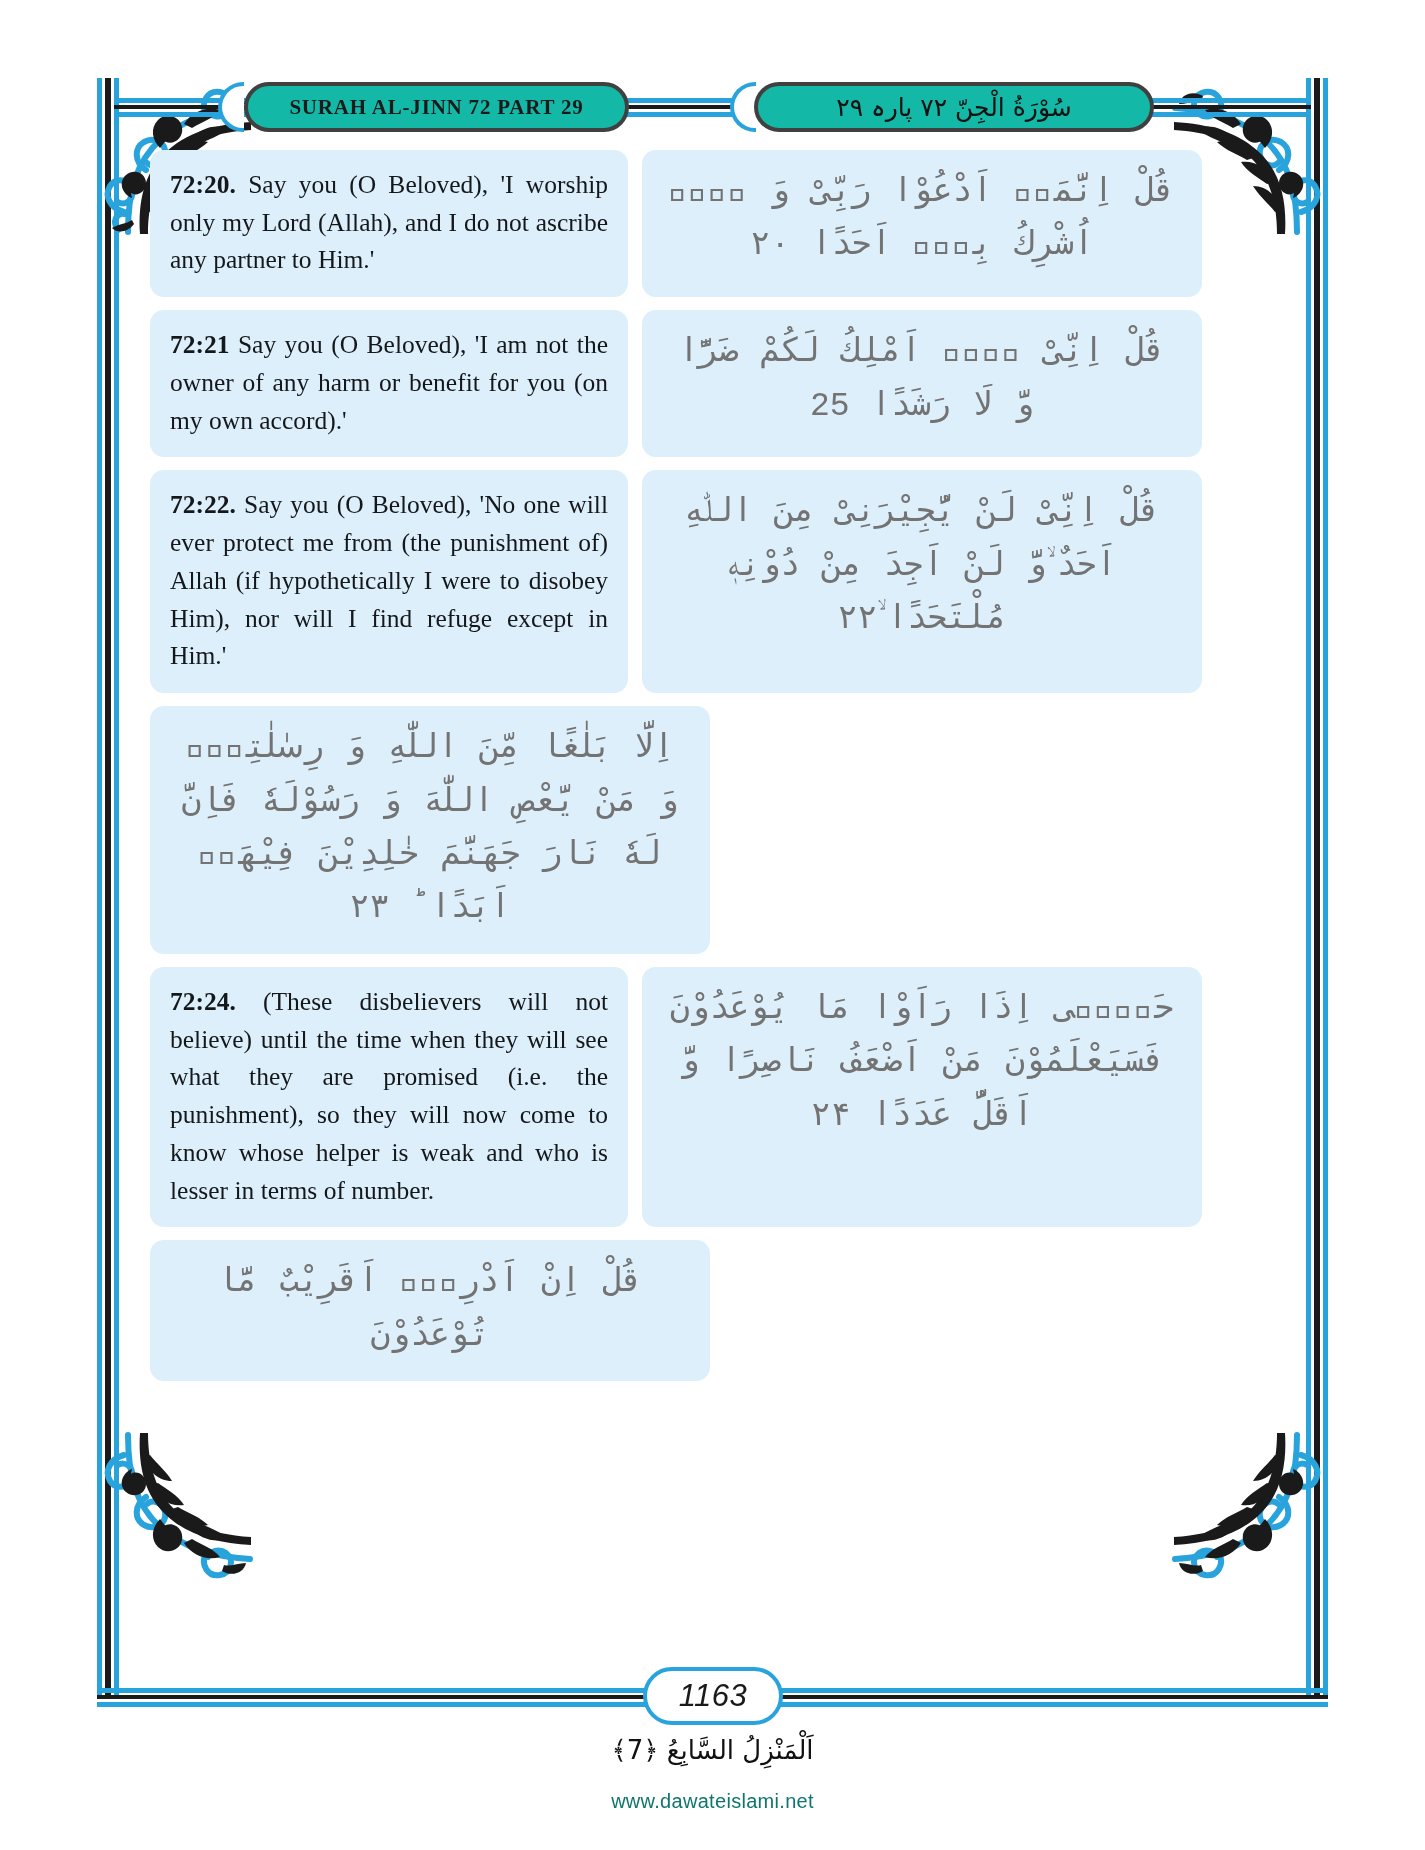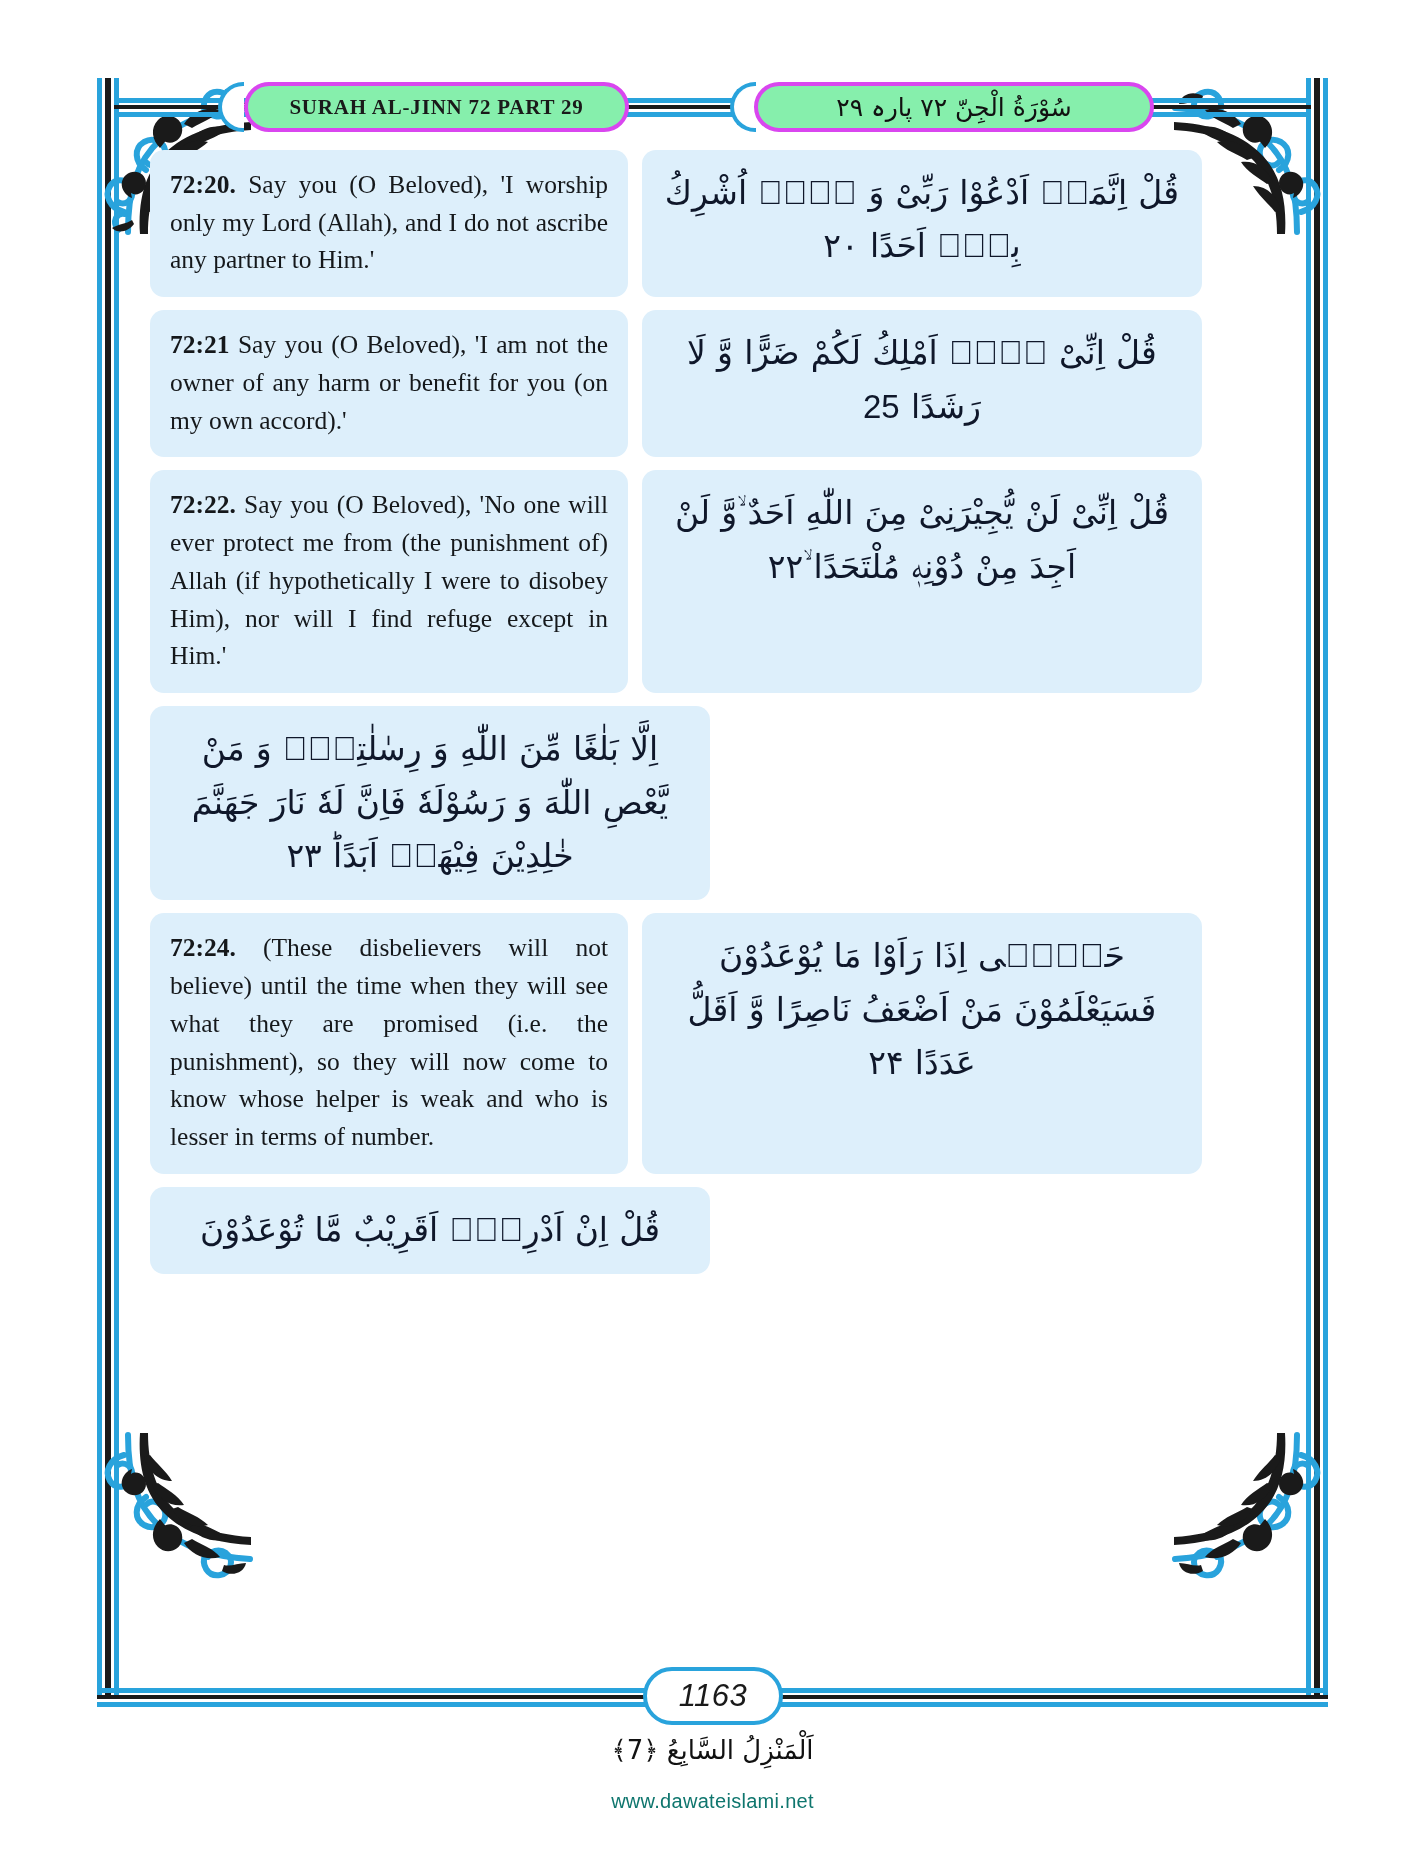--- a/index.html
+++ b/index.html
@@ -68,22 +68,22 @@
     position: absolute;
     left: 114px;
     top: 80px;
     width: 1197px;
     height: 56px;
   }
   .pill {
     position: absolute;
     top: 2px;
     height: 50px;
-    background: #86efac;
-    border: 4px solid #d946ef;
+    background: #14b8a6;
+    border: 4px solid #404040;
     border-radius: 28px;
     display: flex;
     align-items: center;
     justify-content: center;
     z-index: 5;
   }
   .pill-left  { left: 130px; width: 385px; }
   .pill-right { left: 640px; width: 400px; }
 
   .pill-left-text {
@@ -166,24 +166,24 @@
     color: #15181b;
     text-align: justify;
     text-align-last: left;
     hyphens: none;
   }
   .en-text .vnum {
     font-weight: bold;
   }
 
   .ar-text {
-    font-family: Liberation Sans, sans-serif;
+    font-family: Liberation Mono, monospace;
     font-size: 33px;
     line-height: 1.62;
-    color: #0f172a;
+    color: #737373;
     text-align: center;
     direction: rtl;
     word-spacing: 2px;
   }
 
   
   .footer-rule {
     position: absolute;
     left: 97px;
     top: 1688px;

